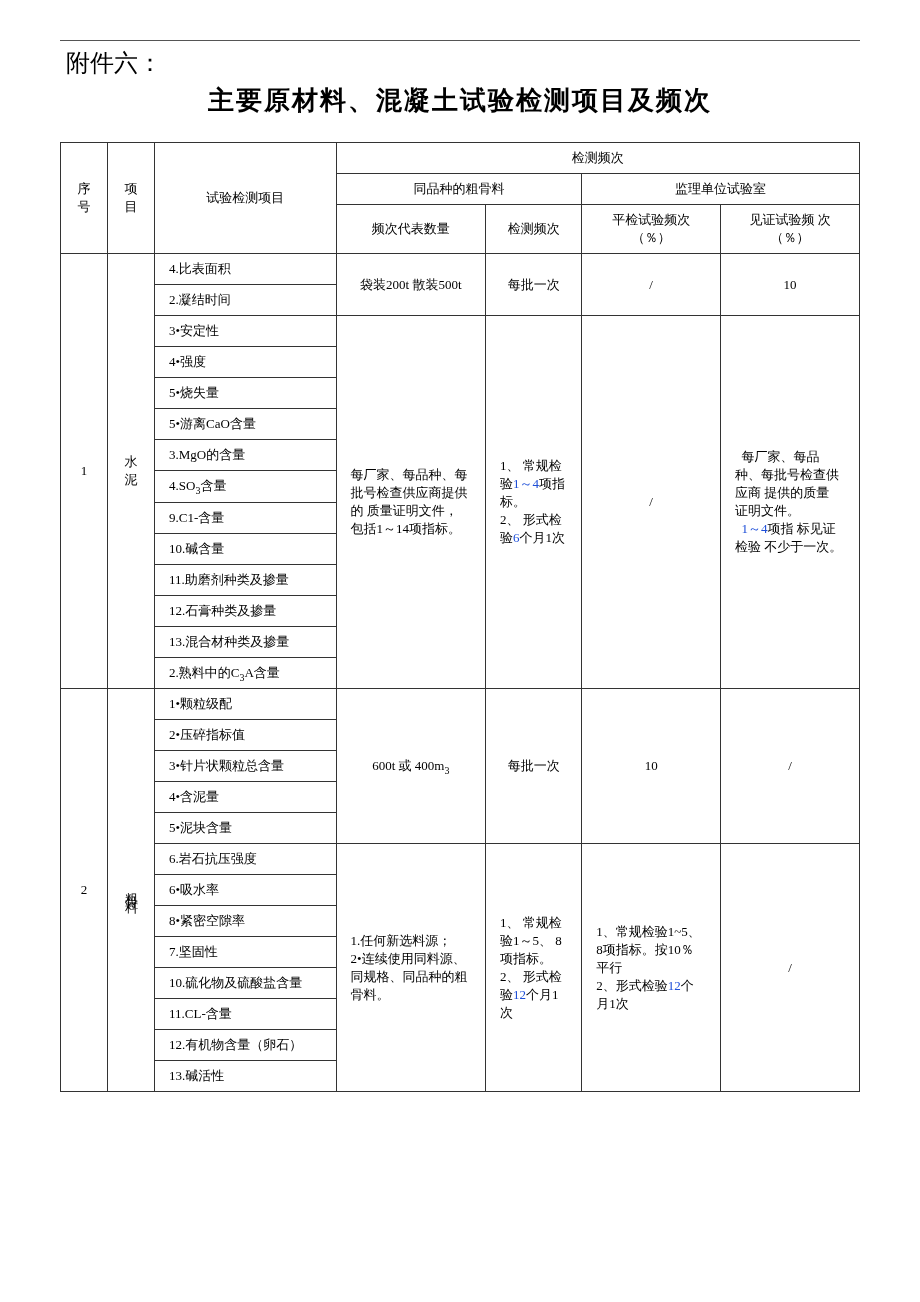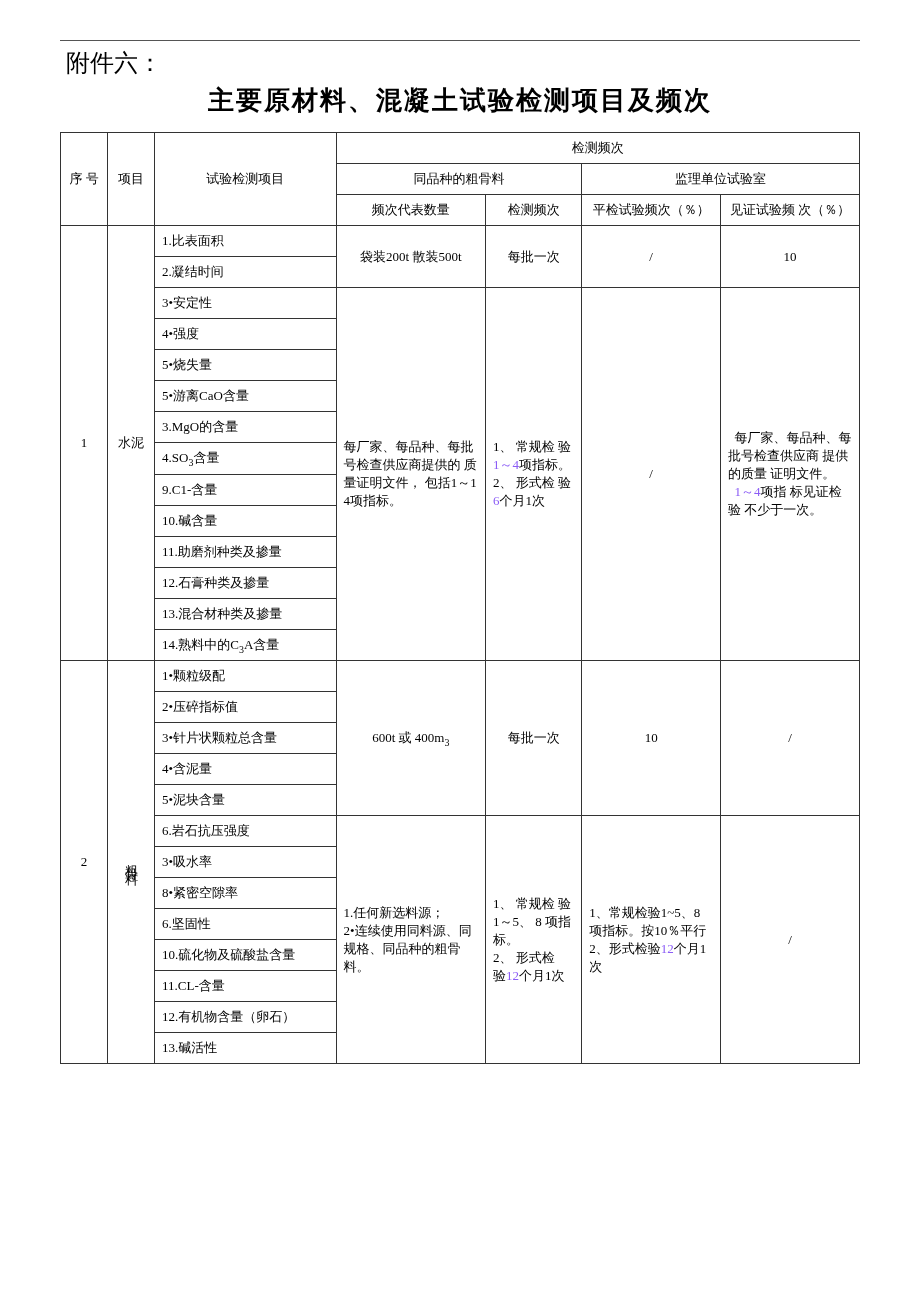--- a/index.html
+++ b/index.html
@@ -6,35 +6,35 @@
 body {
   font-family: "SimSun", "宋体", serif;
   background: #fff;
   margin: 0;
   padding: 40px 60px;
   width: 920px;
   color: #000;
 }
 .hr-top { border-top: 1px solid #555; margin-bottom: 4px; }
 .attach { font-size: 24px; margin: 6px 0 2px 6px; }
-.title { font-size: 26px; font-weight: bold; text-align: center; margin: 4px 0 14px; letter-spacing: 2px; }
+.title { font-size: 26px; font-weight: bold; text-align: center; margin: 4px 0 24px; letter-spacing: 2px; }
 table { border-collapse: collapse; width: 100%; table-layout: fixed; }
-td, th { border: 1px solid #333; font-size: 13px; padding: 6px 7px; vertical-align: middle; word-break: break-all; }
+td, th { border: 1px solid #333; font-size: 13px; padding: 6px 14px; vertical-align: middle; word-break: break-all; }
 th { font-weight: normal; text-align: center; }
 .h-center { text-align: center; margin-left: 25px; }
 .col-seq { width: 44px; }
 .col-proj { width: 44px; }
 .col-test { width: 170px; }
 .col-qty { width: 140px; }
 .col-freq { width: 90px; }
 .col-ping { width: 130px; }
 .col-jian { width: 130px; }
 .vtext { writing-mode: vertical-rl; text-orientation: upright; letter-spacing: 4px; display: inline-block; }
 .nr { white-space: normal; text-align: left; }
-.red { color: #8b5cf6; }
+.red { color: #1d4ed8; }
 .sub { vertical-align: sub; font-size: 10px; }
 </style>
 </head>
 <body>
 
 <div class="hr-top"></div>
 <div class="attach">附件六：</div>
 <div class="title">主要原材料、混凝土试验检测项目及频次</div>
 
 <table>
@@ -62,21 +62,21 @@
 <tr>
   <th>频次代表数量</th>
   <th>检测频次</th>
   <th>平检试验频次（％）</th>
   <th>见证试验频 次（％）</th>
 </tr>
 
 <tr>
   <td rowspan="14" class="h-center">1</td>
   <td rowspan="14" class="h-center">水泥</td>
-  <td>1.比表面积</td>
+  <td>4.比表面积</td>
   <td rowspan="2" class="h-center">袋装200t 散装500t</td>
   <td rowspan="2" class="h-center">每批一次</td>
   <td rowspan="2" class="h-center">/</td>
   <td rowspan="2" class="h-center">10</td>
 </tr>
 <tr>
   <td>2.凝结时间</td>
 </tr>
 <tr>
   <td>3•安定性</td>
@@ -118,21 +118,21 @@
         <td>11.助磨剂种类及掺量</td>
       </tr>
 <tr>
         <td>12.石膏种类及掺量</td>
       </tr>
 <tr>
         <td>13.混合材种类及掺量</td>
       </tr>
 <tr>
   <td>
-    <span>14.熟料中的C</span><span class="sub">3</span><span>A含量</span>
+    <span>2.熟料中的C</span><span class="sub">3</span><span>A含量</span>
   </td>
 </tr>
 
 <tr>
   <td rowspan="13" class="h-center">2</td>
   <td rowspan="13" class="h-center">
     <span class="vtext">粗骨料</span>
   </td>
   <td>1•颗粒级配</td>
   <td rowspan="5" class="h-center">
@@ -163,27 +163,27 @@
     <span>2、 形式检</span><br>
     <span>验</span><span class="red">12</span><span>个月1次</span>
   </td>
   <td rowspan="8" class="nr">
     <span>1、常规检验1~5、8项指标。按10％平行</span><br>
     <span>2、形式检验</span><span class="red">12</span><span>个月1次</span>
   </td>
   <td rowspan="8" class="h-center">/</td>
 </tr>
 <tr>
-        <td>3•吸水率</td>
+        <td>6•吸水率</td>
       </tr>
 <tr>
         <td>8•紧密空隙率</td>
       </tr>
 <tr>
-        <td>6.坚固性</td>
+        <td>7.坚固性</td>
       </tr>
 <tr>
         <td>10.硫化物及硫酸盐含量</td>
       </tr>
 <tr>
         <td>11.CL-含量</td>
       </tr>
 <tr>
         <td>12.有机物含量（卵石）</td>
       </tr>

